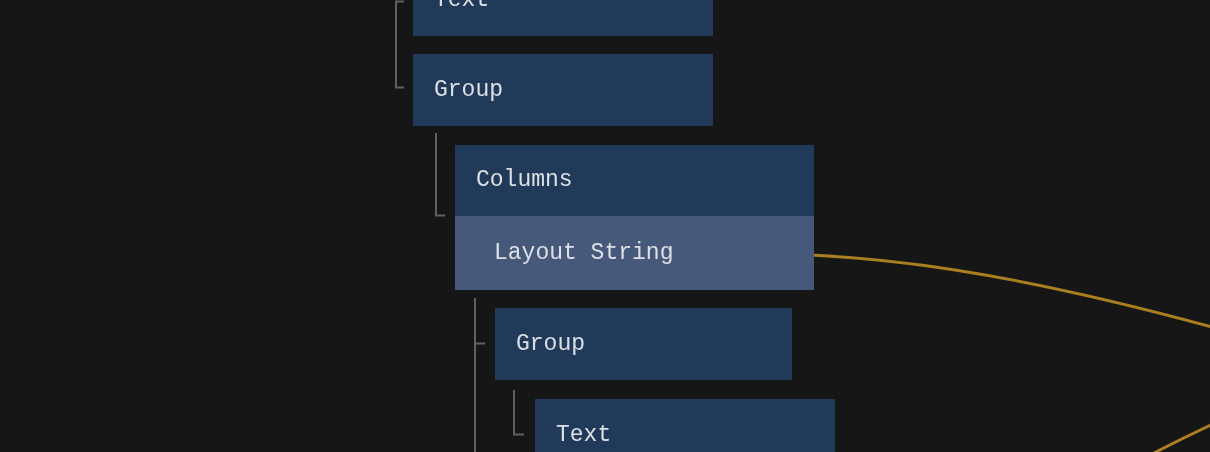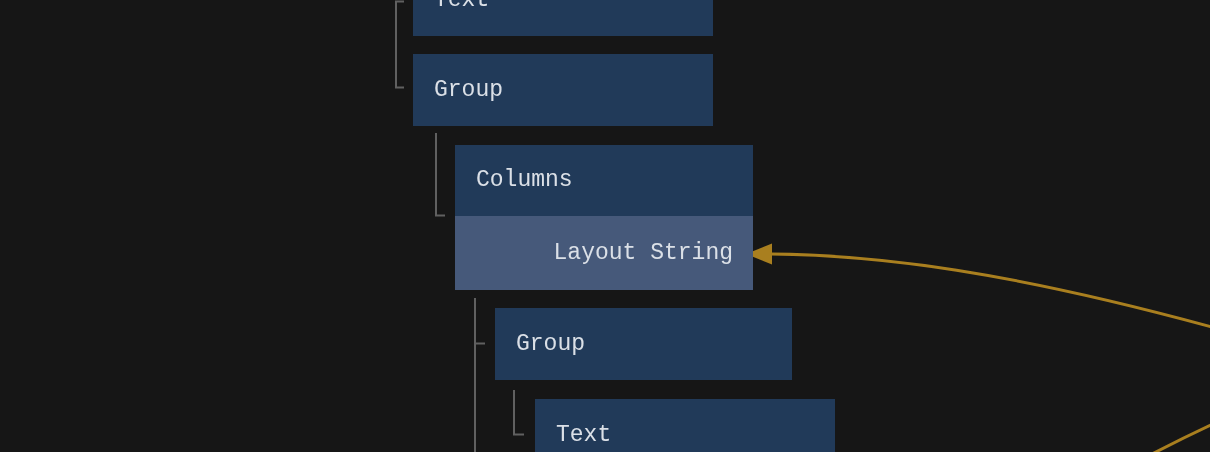--- a/index.html
+++ b/index.html
@@ -55,26 +55,26 @@
     padding: 0 20px 0 21px;
   }
   .node-header {
     height: 71px;
     line-height: 71px;
   }
   .node-port {
     height: 74px;
     line-height: 74px;
     background: var(--port-highlight-fill, #46597a);
-    text-align: right;
+    text-align: left;
     padding-left: 18px;
   }
   .n1 { left: 413px; top: -36px; width: 300px; height: 72px; }
   .n2 { left: 413px; top: 54px;  width: 300px; height: 72px; }
-  .n3 { left: 455px; top: 145px; width: 298px; height: 145px; }
+  .n3 { left: 455px; top: 145px; width: 359px; height: 145px; }
   .n4 { left: 495px; top: 308px; width: 297px; height: 72px; }
   .n5 { left: 535px; top: 399px; width: 300px; height: 72px; }
 </style>
 </head>
 <body>
 
 <div class="canvas">
 
   <svg class="overlay" viewBox="0 0 1210 452" xmlns="http://www.w3.org/2000/svg">
 

